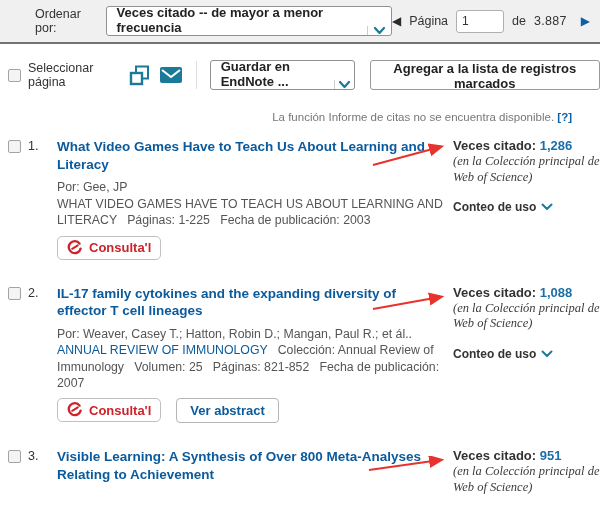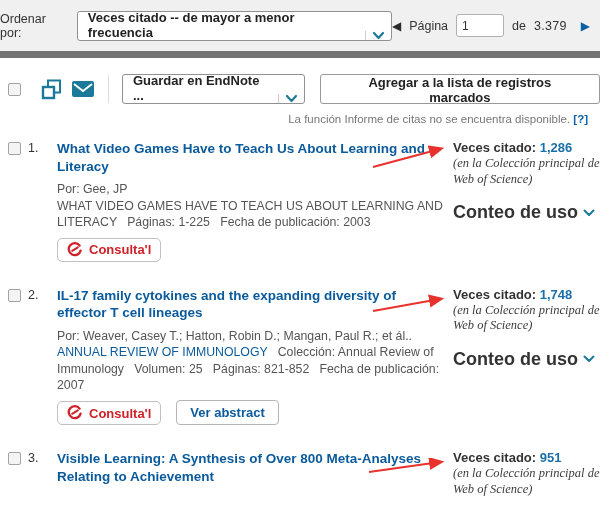--- a/index.html
+++ b/index.html
@@ -1,21 +1,21 @@
 <!DOCTYPE html>
 <html><head>
 <meta charset="utf-8">
 <style>
   * { margin:0; padding:0; box-sizing:border-box; }
   html,body { width:600px; height:524px; background:#fff; overflow:hidden;
               font-family:"Liberation Sans", sans-serif; }
 
   
-  .sort-bar { height:58px; background:#f0f0f0; border-bottom:7px solid #737373;
-              display:flex; align-items:center; }
+  .sort-bar { height:44px; background:#f0f0f0; border-bottom:2px solid #737373;
+              display:flex; align-items:center; padding-left:35px; }
   .sort-label { font-size:12.5px; color:#333; margin-right:8px; }
   .select { display:flex; align-items:flex-end; background:#fff;
             border:1px solid #919191; border-radius:3px; height:30px; cursor:pointer; }
   .sel-text { font-weight:bold; font-size:13px; color:#222; padding:0 10px;
               display:flex; align-items:center; }
   .sel-caret { border-left:1px solid #ccc; width:27px; display:flex;
                align-items:center; justify-content:center; }
   .pagination { margin-left:auto; margin-right:10px; display:flex;
                 align-items:center; gap:8px; font-size:12.5px; color:#333; }
   .pg-arrow { font-size:12px; cursor:pointer; }
@@ -37,49 +37,49 @@
   .vsep { width:1px; height:28px; background:#ddd; margin:0 13px 0 14px; }
   .agregar-btn { border:1px solid #999; border-radius:3px; background:#fff;
                  font-weight:bold; font-size:13px; color:#222; height:30px;
                  padding:0 20px; margin-left:15px; cursor:pointer;
                  font-family:"Liberation Sans", sans-serif; }
 
   .analyze-row { display:flex; justify-content:flex-end; align-items:center;
                  gap:7px; padding-right:12px; margin-top:12px; }
   .analyze-link { color:#0b5fa5; font-weight:bold; font-size:13px;
                   text-decoration:none; cursor:pointer; }
-  .note-row { text-align:right; padding-right:12px; font-size:11.5px;
-              color:#777; margin-top:9px; }
+  .note-row { text-align:right; padding-right:28px; font-size:11.5px;
+              color:#777; margin-top:21px; }
   .help-link { color:#0b5fa5; font-weight:bold; cursor:pointer; }
 
   
   .results { margin-top:15px; }
   .item { display:flex; padding-left:8px; position:relative; margin-bottom:25px; }
   .cb-col  { width:20px; padding-top:2px; flex:none; }
   .num-col { width:29px; font-size:12.5px; color:#333; padding-top:1px; flex:none; }
   .main-col { width:392px; flex:none; }
   .right-col { width:147px; margin-left:auto; flex:none; }
   .title { color:#0a5a9c; font-weight:bold; font-size:13.5px; line-height:1.3;
            text-decoration:none; display:block; max-width:382px; cursor:pointer; }
   .meta { font-size:12.3px; color:#555; line-height:1.34; white-space:pre-wrap; }
   .authors { margin-top:6px; }
   .src-link { color:#0a5a9c; cursor:pointer; }
-  .btn-row { margin-top:7px; display:flex; gap:15px; align-items:flex-end; }
+  .btn-row { margin-top:7px; display:flex; gap:15px; align-items:flex-start; }
   .consult-btn { display:inline-flex; align-items:center; gap:6px;
                  border:1px solid #c0c0c0; border-radius:5px; background:#fff;
                  padding:3px 9px; cursor:pointer; }
   .consult-text { color:#cf2129; font-weight:bold; font-size:13px; }
   .abstract-btn { border:1px solid #b5b5b5; border-radius:4px; background:#fff;
                   padding:4px 13px; color:#0a5a9c; font-weight:bold; font-size:13px;
                   cursor:pointer; font-family:"Liberation Sans", sans-serif; }
   .cited-line { font-size:13px; font-weight:bold; color:#333; }
   .cited-count { color:#1b6fa8; cursor:pointer; }
   .coll-note { font-family:"Liberation Serif", serif; font-style:italic;
                font-size:12.5px; color:#3c3c3c; line-height:1.25; margin-top:1px; }
-  .usage { margin-top:15px; font-size:18px; font-weight:bold; color:#333;
+  .usage { margin-top:15px; font-size:12px; font-weight:bold; color:#333;
            display:flex; align-items:center; gap:5px; cursor:pointer; }
   .arrow-svg { position:absolute; pointer-events:none; }
 </style>
 </head>
 <body>
 
 <div class="sort-bar">
   <span class="sort-label">Ordenar por:</span>
   <div class="select">
     <span class="sel-text">Veces citado -- de mayor a menor frecuencia</span>
@@ -87,28 +87,29 @@
       <svg width="13" height="9" viewBox="0 0 13 9">
           <polyline points="2,2 6.5,7 11,2" fill="none" stroke="#1b7a99" stroke-width="2.2" stroke-linecap="round" stroke-linejoin="round"></polyline>
         </svg>
     </span>
   </div>
   <div class="pagination">
     <span class="pg-arrow pg-prev">◀</span>
     <span>Página</span>
     <input class="page-input" value="1" style="">
     <span>de</span>
-    <span class="pg-total">3.379</span>
+    <span class="pg-total">3.887</span>
     <span class="pg-arrow pg-next">▶</span>
   </div>
 </div>
 
 <div class="toolbar">
   <div class="toolbar-row">
     <div class="checkbox"></div>
+    <span class="selpage-label">Seleccionar página</span>
 
     <span class="icon-btn">
       <svg width="21" height="21" viewBox="0 0 21 21">
         <rect x="7" y="1.5" width="12" height="12" fill="none" stroke="#1b7a99" stroke-width="2"></rect>
         <rect x="2" y="8" width="11" height="11" fill="#fff" stroke="#1b7a99" stroke-width="2.4"></rect>
       </svg>
     </span>
     <span class="icon-btn">
       <svg width="22" height="16" viewBox="0 0 22 16">
         <rect x="0" y="0" width="22" height="16" rx="2" fill="#1b7a99"></rect>
@@ -196,21 +197,21 @@
             <path d="M5.2 8.8 L10.8 5.4" stroke="#cf2129" stroke-width="2" stroke-linecap="round"></path>
           </svg>
           <span class="consult-text">Consulta'l</span>
         </span>
         <button class="abstract-btn">Ver abstract</button>
       </div>
     </div>
     <div class="right-col">
       <div class="cited-line">
         <span>Veces citado:</span>
-        <span class="cited-count">1,748</span>
+        <span class="cited-count">1,088</span>
       </div>
       <div class="coll-note">(en la Colección principal de Web of Science)</div>
       <div class="usage">
         <span>Conteo de uso</span>
         <svg width="12" height="8" viewBox="0 0 12 8">
             <polyline points="1.5,1.5 6,6 10.5,1.5" fill="none" stroke="#1b7a99" stroke-width="2" stroke-linecap="round" stroke-linejoin="round"></polyline>
           </svg>
       </div>
     </div>
     <svg class="arrow-svg" style="left:370px; top:6px;" width="88" height="22" viewBox="0 0 88 22">

